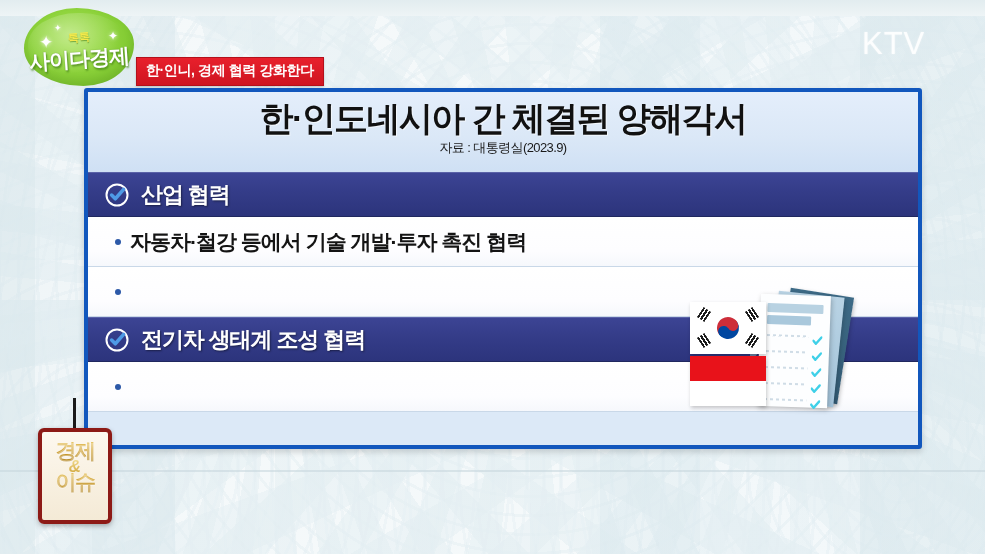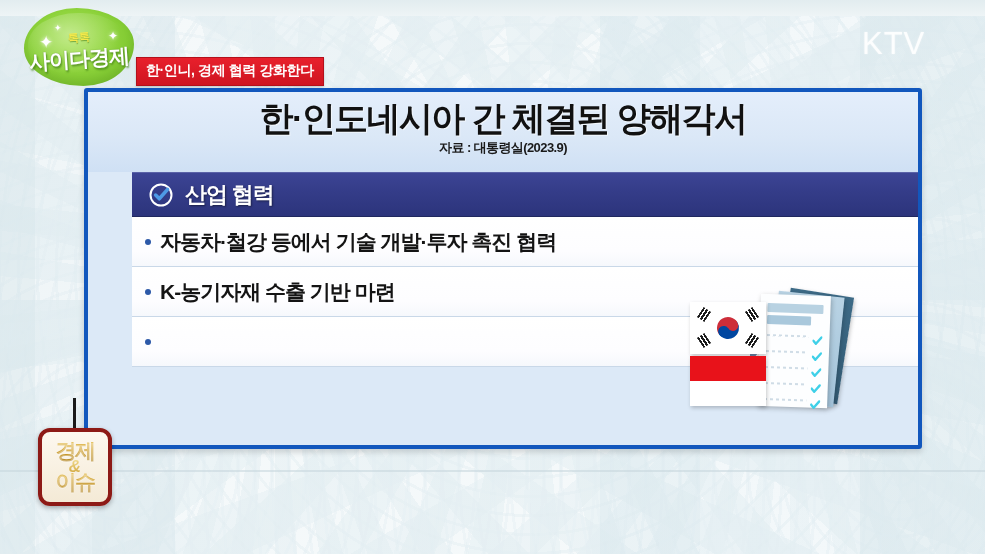--- a/index.html
+++ b/index.html
@@ -124,25 +124,25 @@
     position:relative;
   }
   #panel-title {
     position:absolute; left:0; right:0; top:4px; text-align:center;
     font-size:34px; font-weight:bold; color:#111;
     letter-spacing:-1.6px;
     text-shadow:1px 1px 0 rgba(255,255,255,.6);
   }
   #panel-source {
     position:absolute; left:0; right:0; top:47px; text-align:center;
-    font-size:13px; font-weight:bold; color:#1a1a1a;
+    font-size:13px; font-weight:normal; color:#1a1a1a;
     letter-spacing:-.6px;
   }
 
-  #rows { position:relative;margin-left:44px; }
+  #rows { position:relative; }
 
   .row-head {
     height:45px;
     background:linear-gradient(#3c4494 0%, #343c88 45%, #2c347c 100%);
     display:flex; align-items:center;
     padding-left:16px;
     border-top:1px solid #5a62a8;
     border-bottom:1px solid #20285f;
   }
   .chk { width:26px; height:26px; position:relative; flex:none; margin-right:11px; }
@@ -150,21 +150,21 @@
   .row-head .label {
     font-size:22px; font-weight:bold; color:#fff;
     letter-spacing:-1.1px;
     text-shadow:1px 1px 2px rgba(0,0,0,.45);
   }
 
   .row-body {
     height:50px;
     background:linear-gradient(#ffffff,#fdfdff 70%,#f6f8fc);
     display:flex; align-items:center;
-    padding-left:13px;
+    padding-left:27px;
     border-bottom:1px solid #c9d8e8;
   }
   .bullet {
     width:6px; height:6px; border-radius:50%;
     background:#2d59a8; flex:none; margin-right:9px;
   }
   .row-body .text {
     font-size:21px; font-weight:bold; color:#141414;
     letter-spacing:-1px;
   }
@@ -241,24 +241,24 @@
   #flag-id .top { height:50%; background:#e8121a; }
   #flag-id .bot { height:50%; background:#fff; }
   #bubble-tail {
     position:absolute; left:60px; top:62px; width:0; height:0;
     border-left:10px solid #6b85a8;
     border-bottom:14px solid transparent;
   }
 
   
   #badge {
-    position:absolute; left:38px; top:428px; width:74px; height:78px;
+    position:absolute; left:38px; top:428px; width:74px; height:96px;
     background:linear-gradient(#fdf8ef,#f4ead6);
     border:4px solid #8d1a16;
-    border-radius:12px;
+    border-radius:6px;
     box-shadow:0 2px 5px rgba(0,0,0,.3);
   }
   #badge .l1, #badge .l2 {
     position:absolute; left:0; right:0; text-align:center;
     font-size:21px; font-weight:bold; letter-spacing:-1.5px;
     background:linear-gradient(#f5dd8a 0%, #d2a437 45%, #a97c1c 100%);
     -webkit-background-clip:text; background-clip:text; color:transparent;
     text-shadow:0 1px 0 rgba(255,255,255,.35);
   }
   #badge .l1 { top:5px; }
@@ -314,23 +314,31 @@
       </span>
       <span class="label">산업 협력</span>
     </div>
     <div class="row-body">
       <span class="bullet"></span>
       <span class="text">자동차·철강 등에서 기술 개발·투자 촉진 협력</span>
     </div>
 
     <div class="row-body">
       <span class="bullet"></span>
-      <span class="text">K-농기자재 수출 기반 마련</span>
-    </div>
-
+    </div>
+
+    <div class="row-head">
+      <span class="chk">
+        <svg width="26" height="26" viewBox="0 0 26 26">
+          <circle cx="13" cy="13" r="10.5" fill="none" stroke="#ffffff" stroke-width="2"></circle>
+          <path d="M7.6 13.1 L11.3 16.8 L19.6 7.4" fill="none" stroke="#4e9ae6" stroke-width="3.6" stroke-linecap="round" stroke-linejoin="round"></path>
+        </svg>
+      </span>
+      <span class="label">전기차 생태계 조성 협력</span>
+    </div>
     <div class="row-body">
       <span class="bullet"></span>
     </div>
 
   </div>
 </div>
 
 <div id="graphic">
   <div id="doc-back2"></div>
   <div id="doc-back1"></div>

